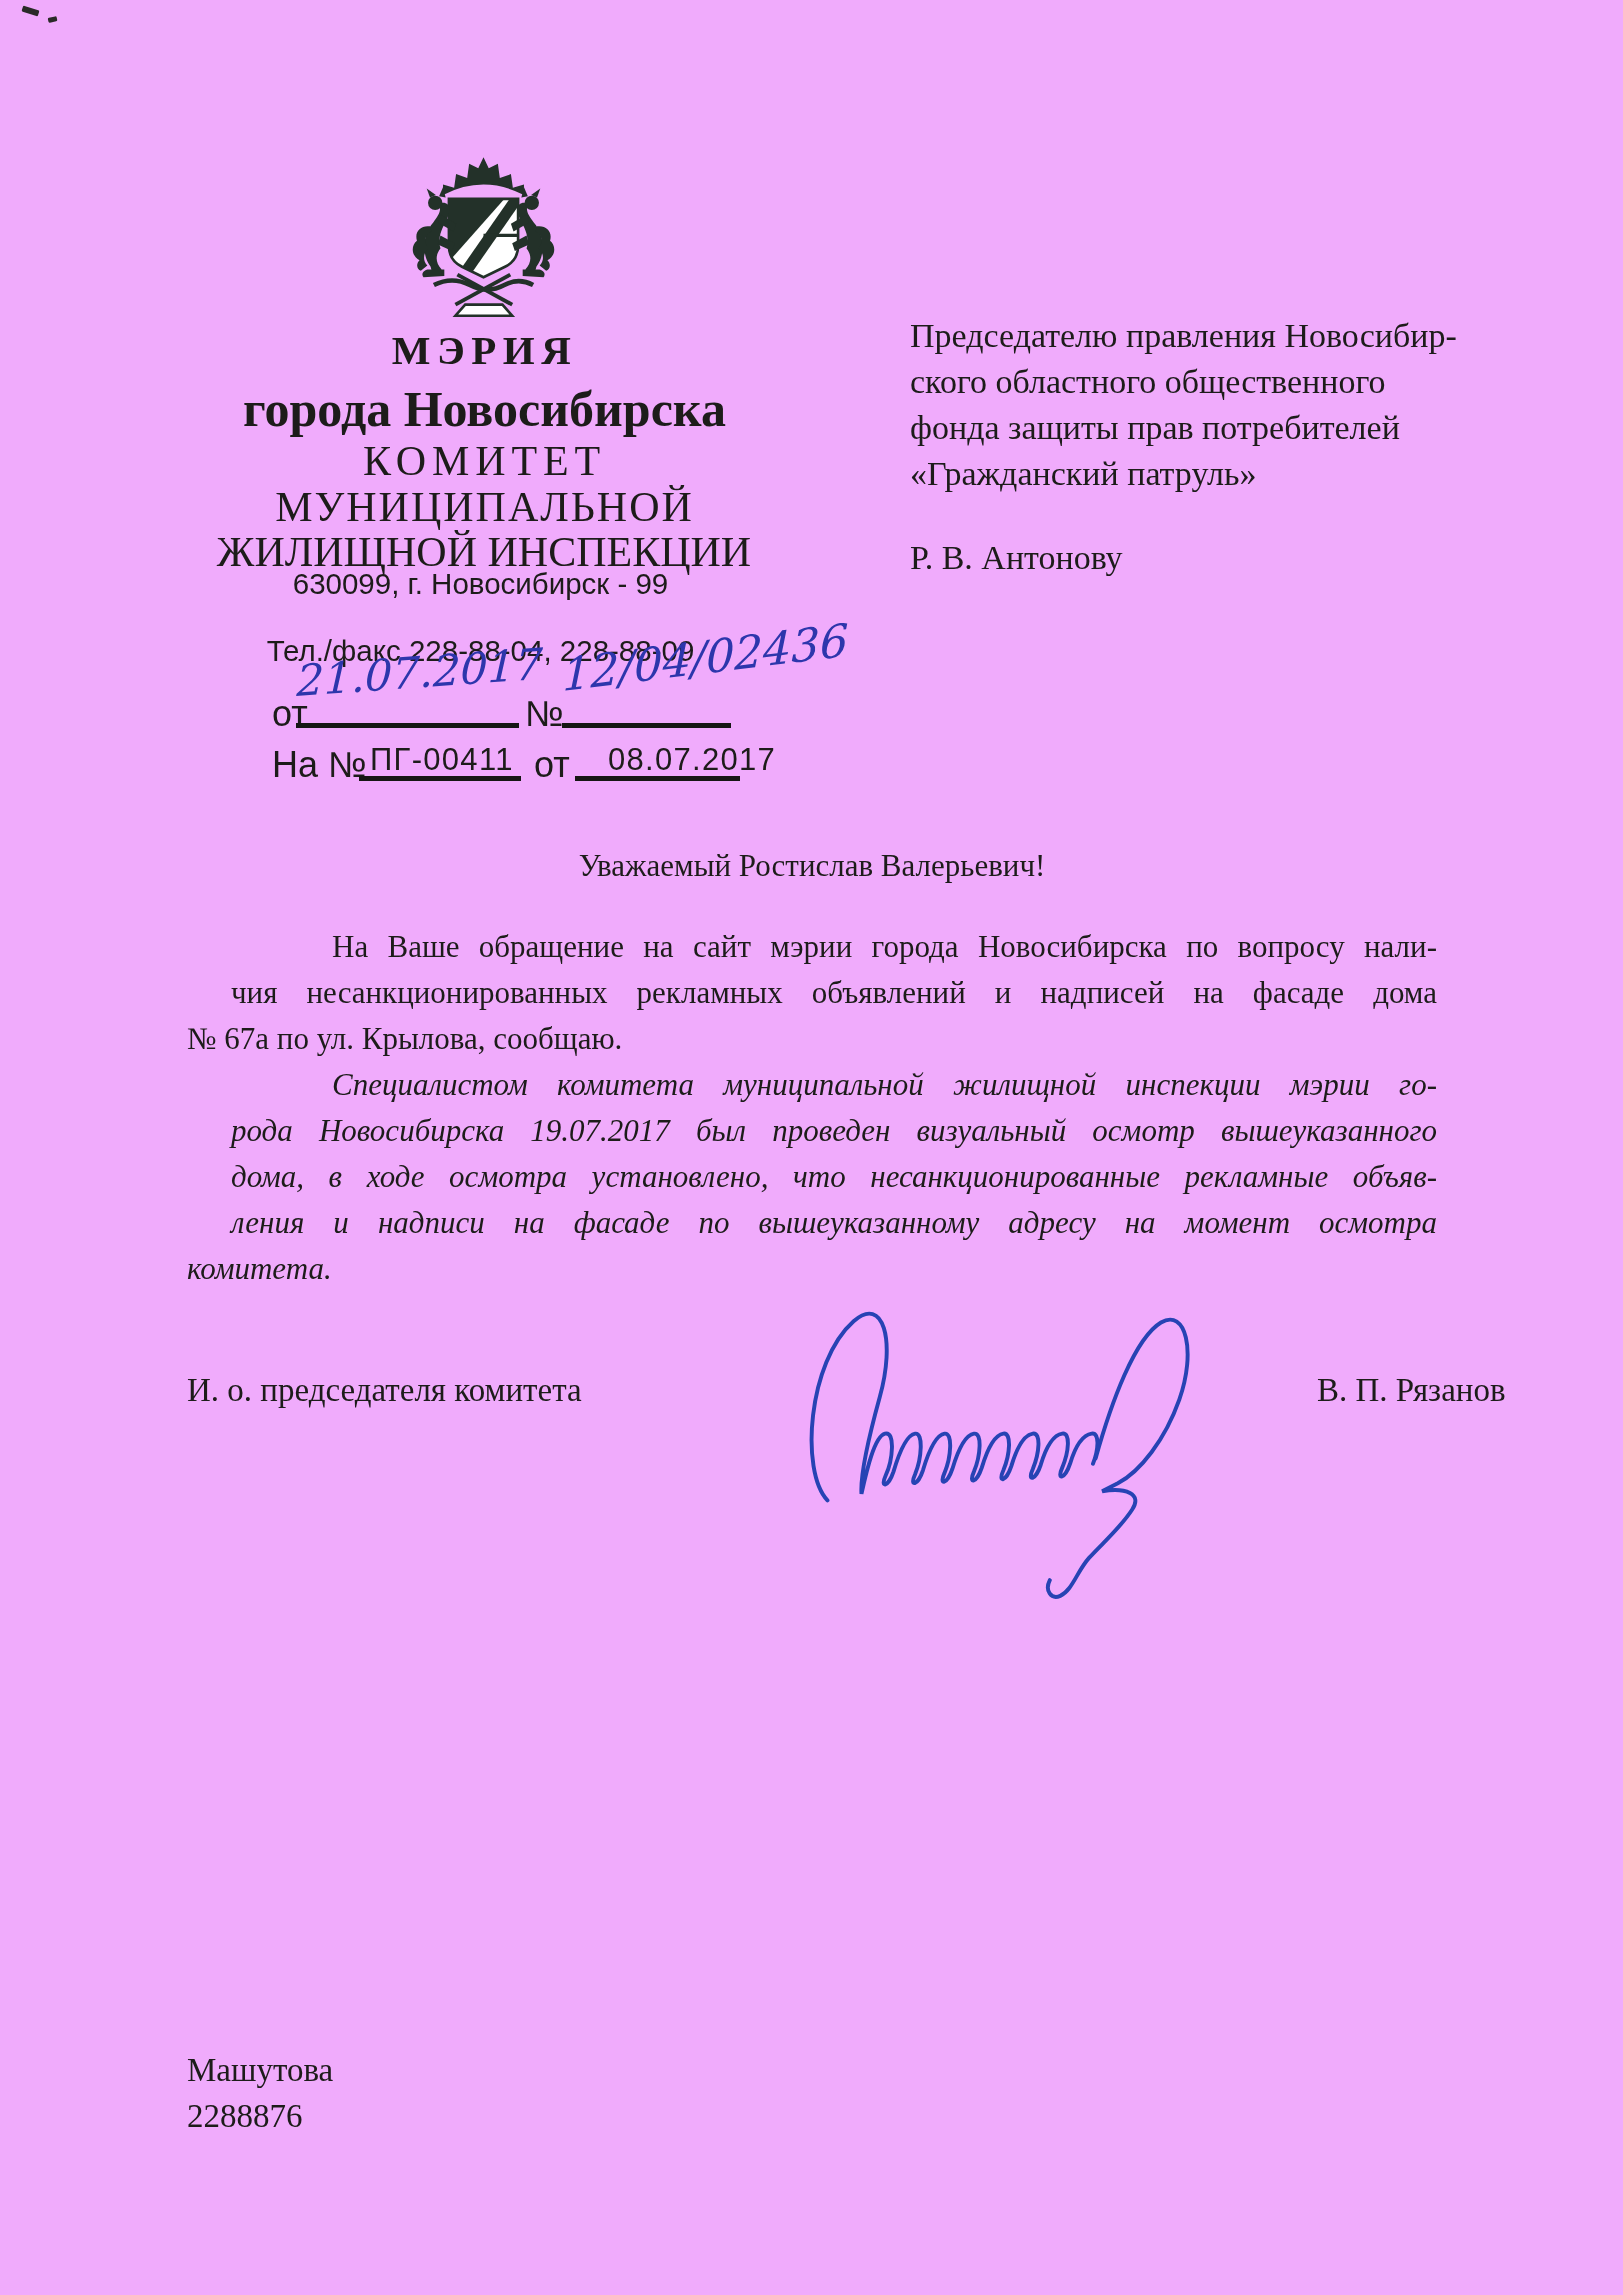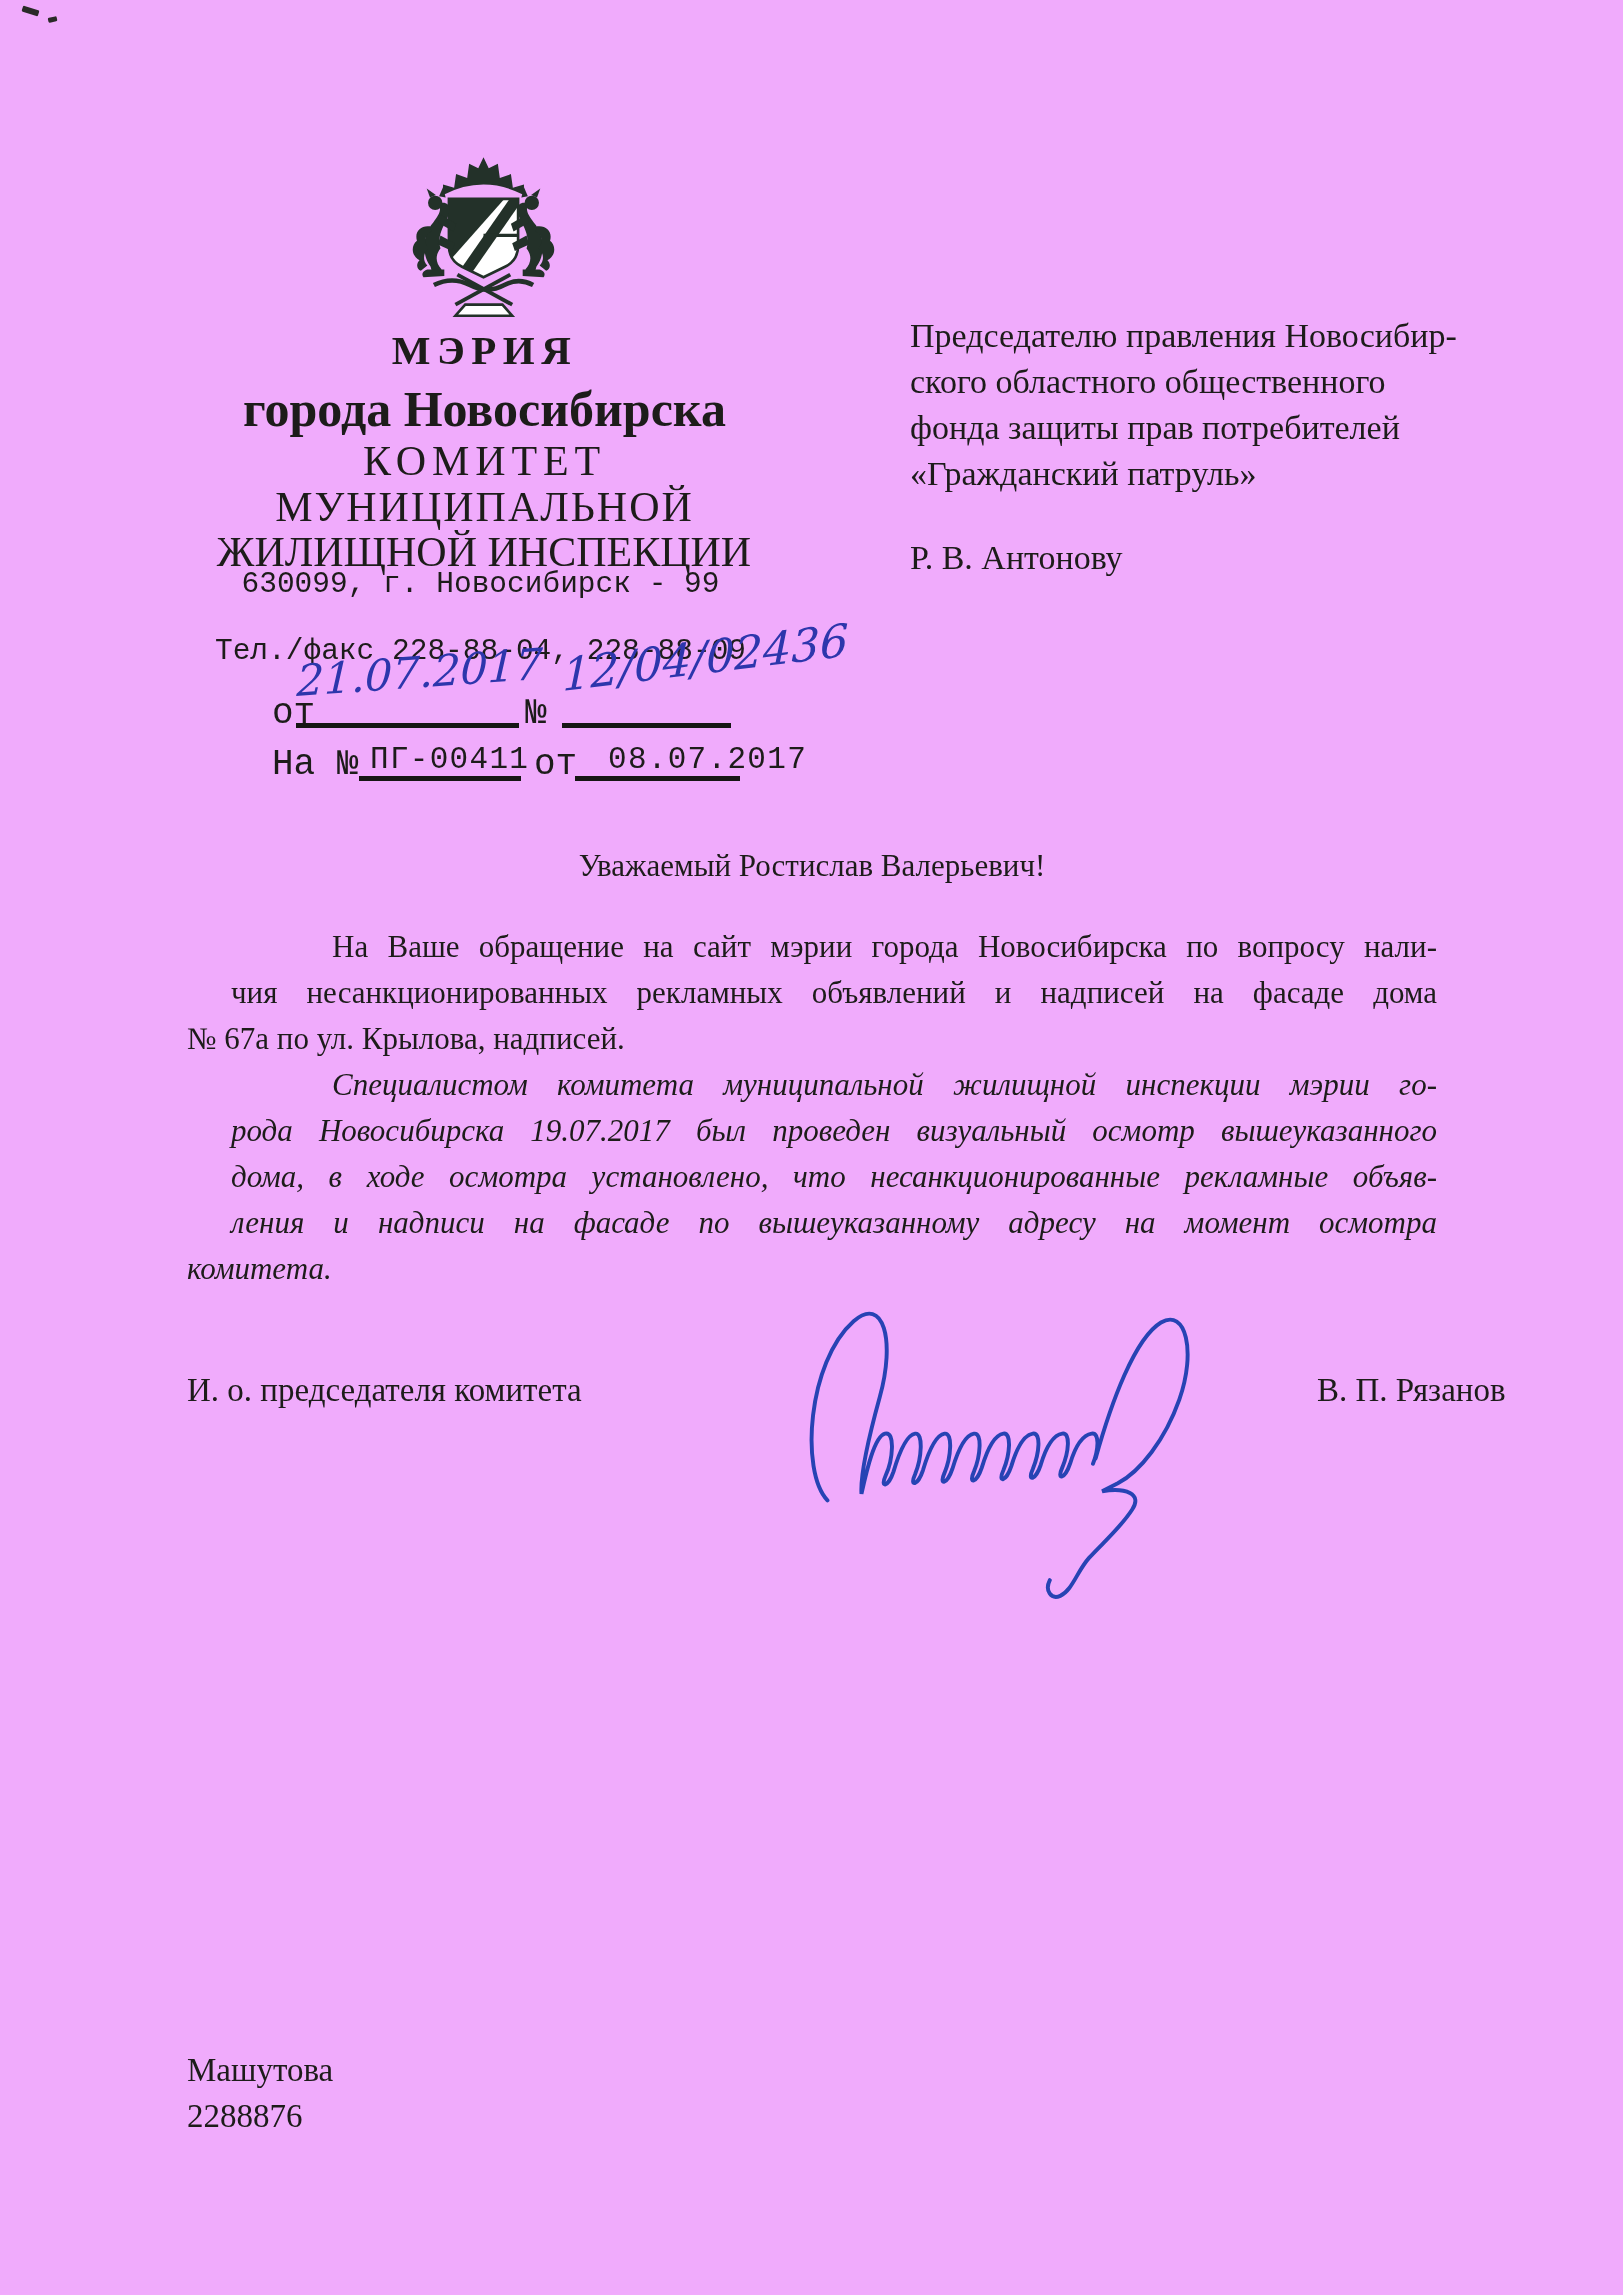--- a/index.html
+++ b/index.html
@@ -1,21 +1,21 @@
 <!DOCTYPE html>
 <html style="font-size:10.5px"><head>
 <meta charset="utf-8">
 <style>
   html,body{margin:0;padding:0;background:#e8e8e8;}
   .page{
     position:relative;width:1623px;height:2295px;background:#f0abfc;
     font-family:"Liberation Serif",serif;color:#1d1c1a;overflow:hidden;
   }
   .abs{position:absolute;}
-  .sans{font-family:Liberation Mono, monospace;}
+  .sans{font-family:Liberation Sans, sans-serif;}
   .b{font-weight:bold;}
   .ctr{text-align:center;}
   .jline{text-align:justify;text-align-last:justify;margin-left:44px;}
   .rule{position:absolute;height:4.6px;background:#161614;}
   .hw{
     font-family:"DejaVu Serif",serif;font-style:italic;color:#2d36ac;
     transform:rotate(-4deg) skewX(-6deg);transform-origin:left bottom;white-space:nowrap;
   }
   .speck{position:absolute;background:#2a2a28;border-radius:1.3px;}
   .lh-org1{font-size:41px;letter-spacing:6.5px;}
@@ -112,21 +112,21 @@
     <div>фонда защиты прав потребителей</div>
     <div>«Гражданский патруль»</div>
   </div>
   <div class="abs recip" style="left:910px;top:535px;">Р. В. Антонову</div>
 
   <div class="abs ctr bodytxt" style="left:187px;top:843px;width:1250px;">Уважаемый Ростислав Валерьевич!</div>
 
   <div class="abs bodytxt" style="left:187px;top:924px;width:1250px;">
     <div class="jline" style="padding-left:101px;">На Ваше обращение на сайт мэрии города Новосибирска по вопросу нали-</div>
     <div class="jline">чия несанкционированных рекламных объявлений и  надписей на фасаде дома</div>
-    <div>№ 67а по ул. Крылова, надписей.</div>
+    <div>№ 67а по ул. Крылова, сообщаю.</div>
   </div>
 
   <div class="abs bodytxt" style="left:187px;top:1062px;width:1250px;font-style:italic;">
     <div class="jline" style="padding-left:101px;">Специалистом комитета муниципальной  жилищной инспекции  мэрии  го-</div>
     <div class="jline">рода Новосибирска 19.07.2017 был проведен визуальный осмотр вышеуказанного</div>
     <div class="jline">дома, в ходе осмотра установлено, что несанкционированные рекламные объяв-</div>
     <div class="jline">ления и надписи на фасаде по  вышеуказанному адресу на момент осмотра</div>
     <div>комитета.</div>
   </div>
 

